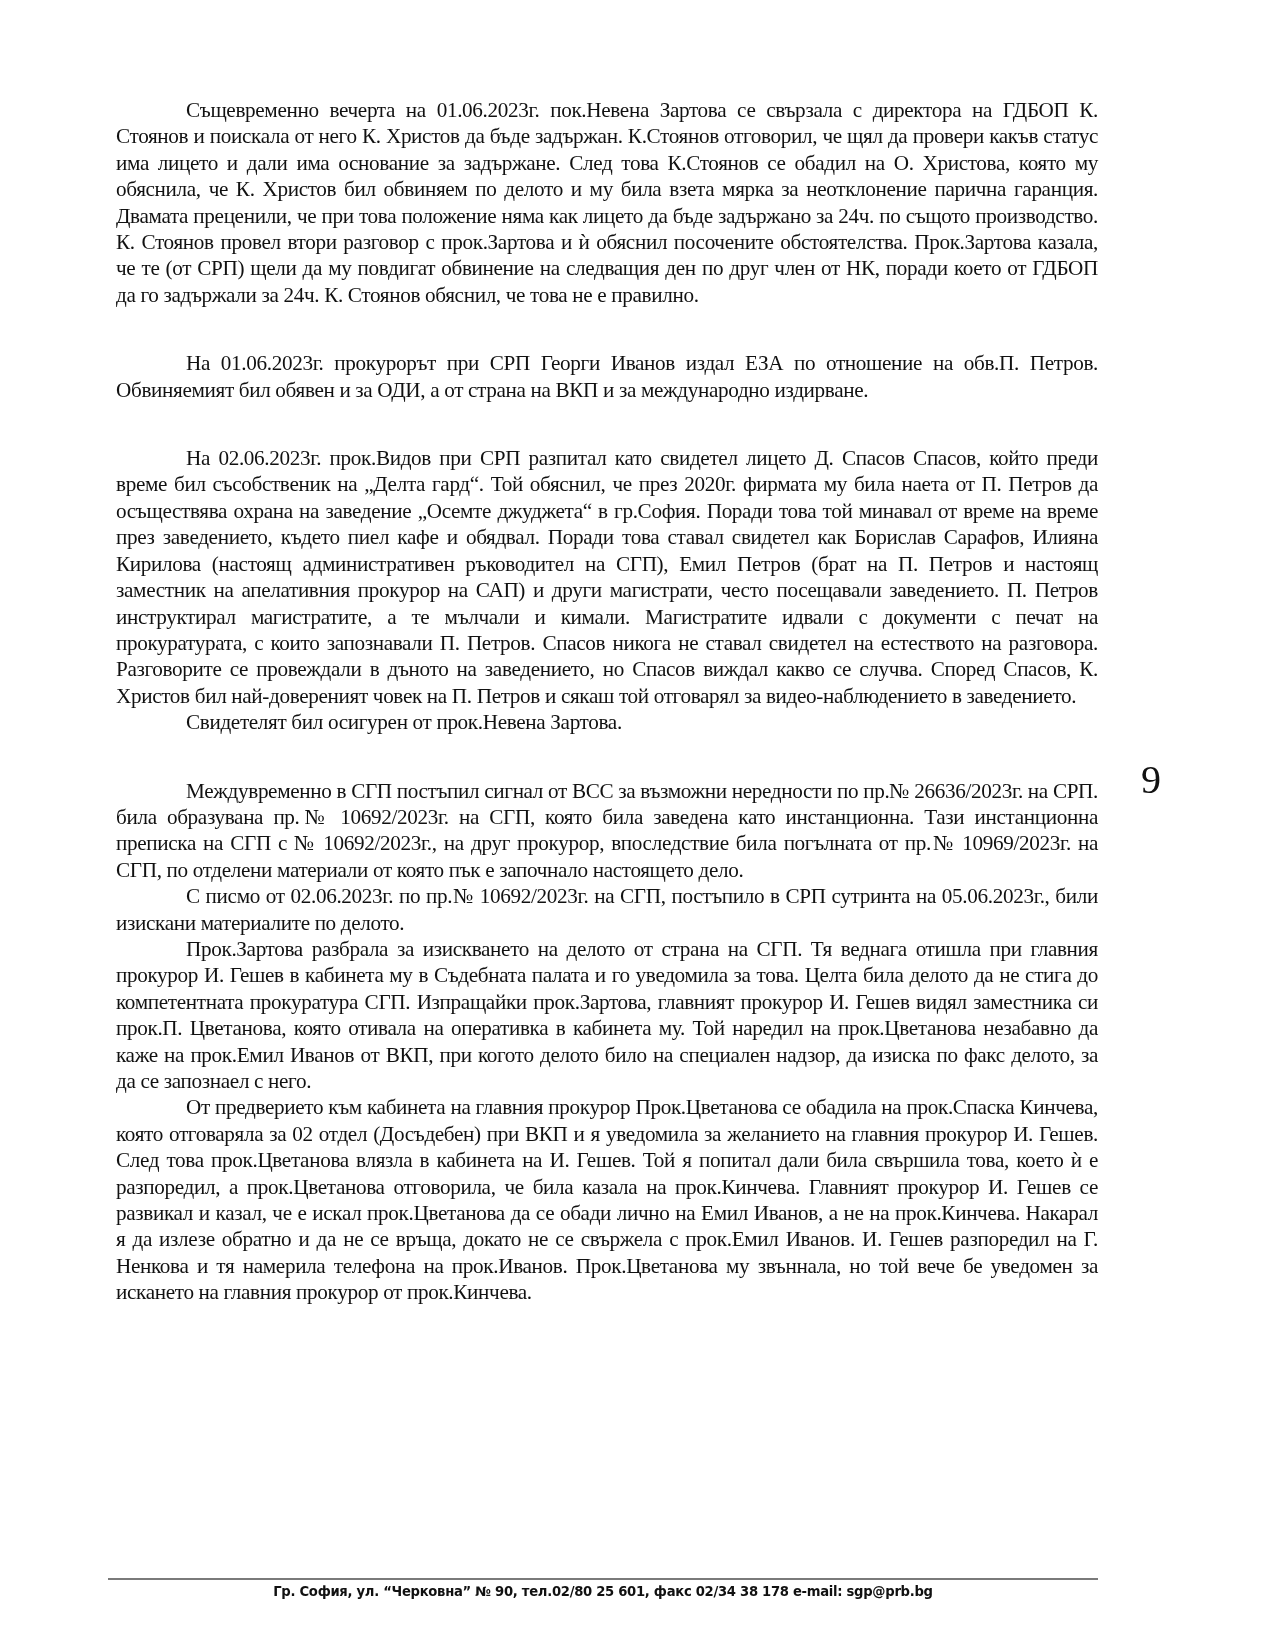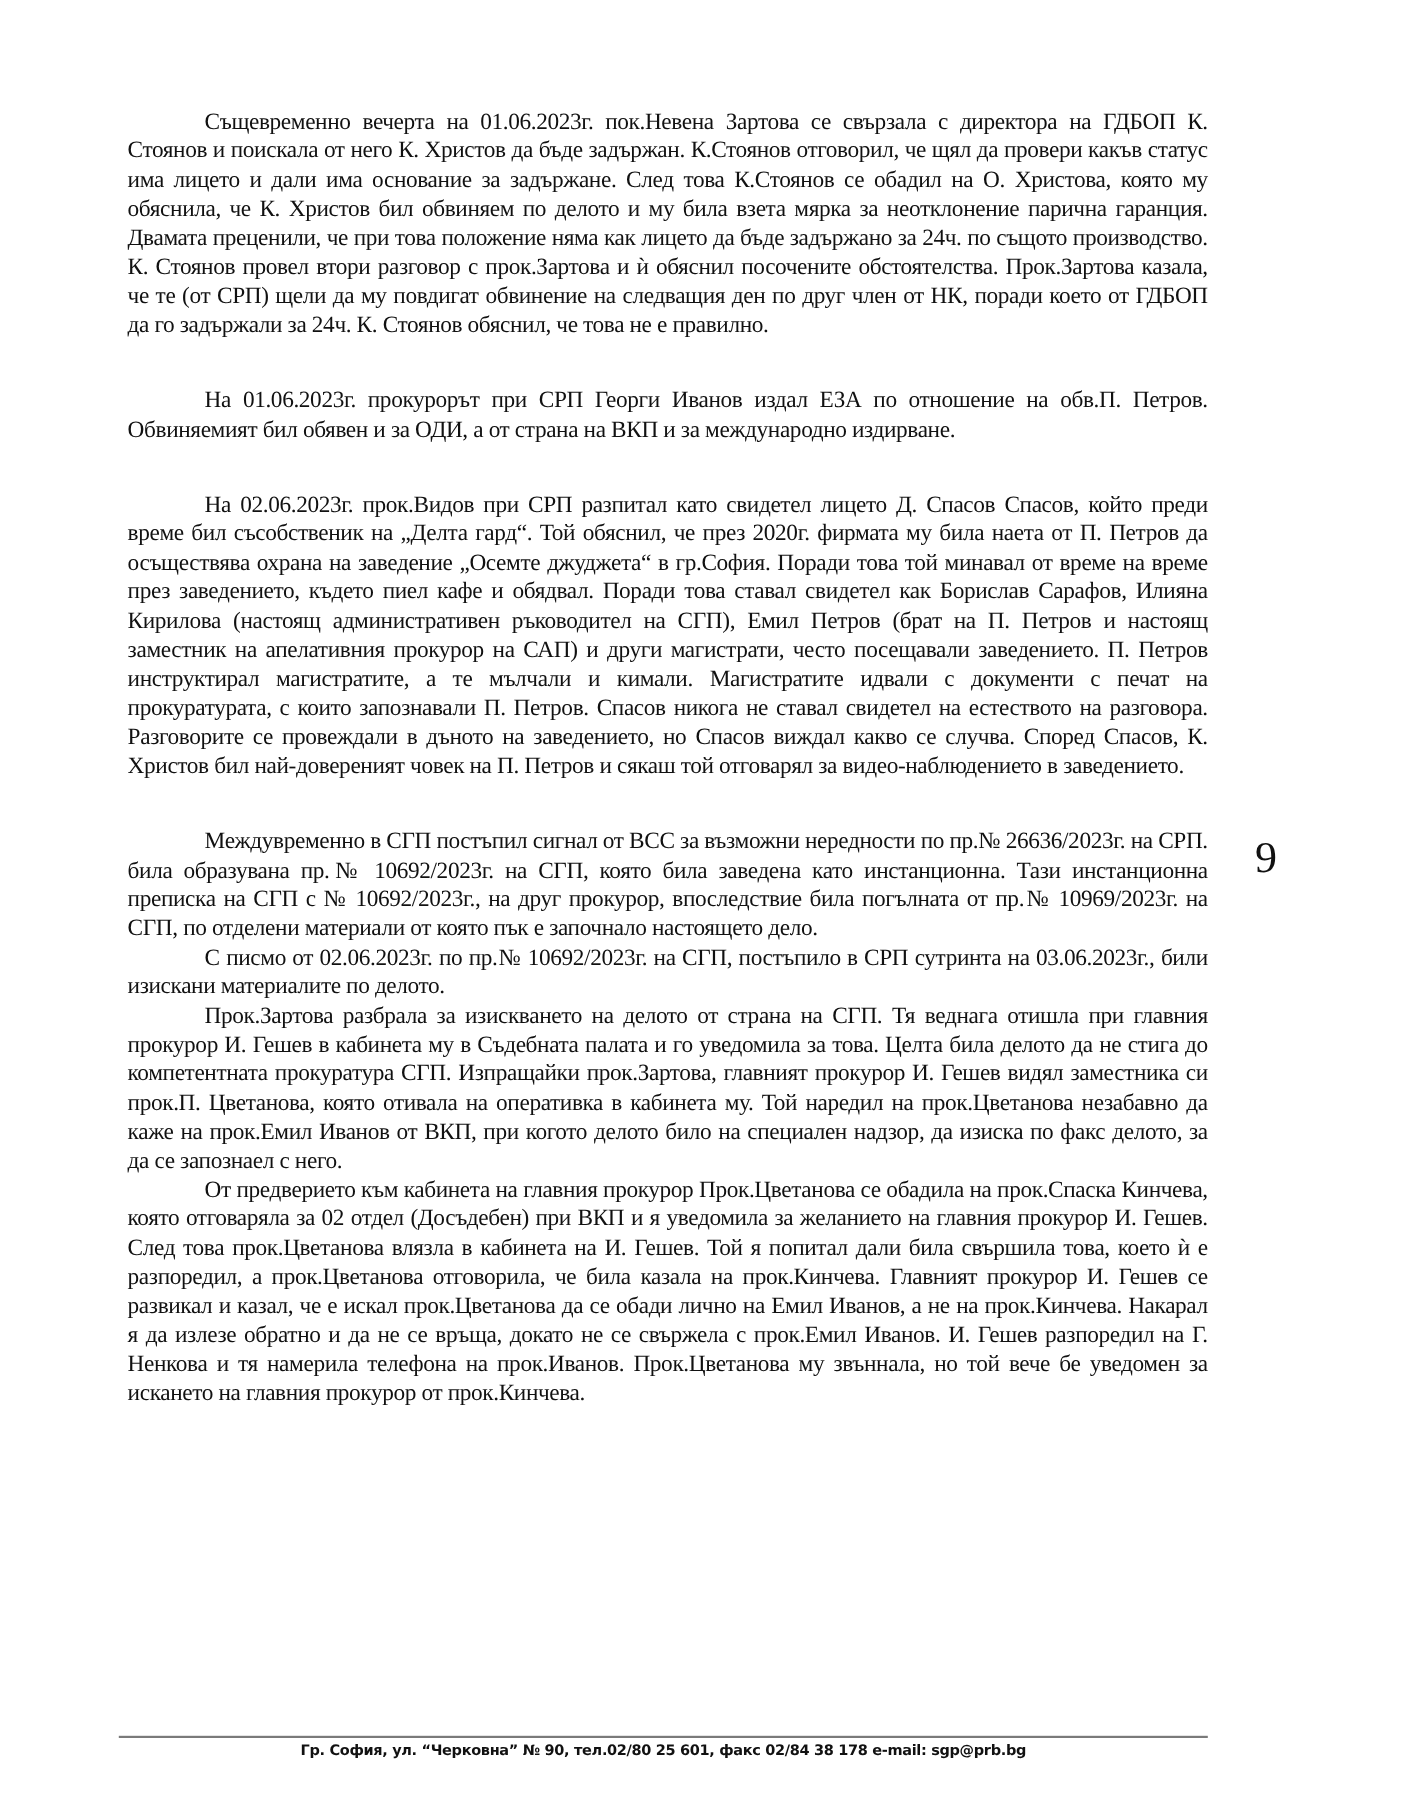--- a/index.html
+++ b/index.html
@@ -75,24 +75,25 @@
 </style>
 </head>
 <body>
 
 <div class="page">
 
   <div class="text-column">
     <p class="para">Същевременно вечерта на 01.06.2023г. пок.Невена Зартова се свързала с директора на ГДБОП К. Стоянов и поискала от него К. Христов да бъде задържан. К.Стоянов отговорил, че щял да провери какъв статус има лицето и дали има основание за задържане. След това К.Стоянов се обадил на О. Христова, която му обяснила, че К. Христов бил обвиняем по делото и му била взета мярка за неотклонение парична гаранция. Двамата преценили, че при това положение няма как лицето да бъде задържано за 24ч. по същото производство. К. Стоянов провел втори разговор с прок.Зартова и ѝ обяснил посочените обстоятелства. Прок.Зартова казала, че те (от СРП) щели да му повдигат обвинение на следващия ден по друг член от НК, поради което от ГДБОП да го задържали за 24ч. К. Стоянов обяснил, че това не е правилно.</p>
     <p class="para gap-before">На 01.06.2023г. прокурорът при СРП Георги Иванов издал ЕЗА по отношение на обв.П. Петров. Обвиняемият бил обявен и за ОДИ, а от страна на ВКП и за международно издирване.</p>
     <p class="para gap-before">На 02.06.2023г. прок.Видов при СРП разпитал като свидетел лицето Д. Спасов Спасов, който преди време бил съсобственик на „Делта гард“. Той обяснил, че през 2020г. фирмата му била наета от П. Петров да осъществява охрана на заведение „Осемте джуджета“ в гр.София. Поради това той минавал от време на време през заведението, където пиел кафе и обядвал. Поради това ставал свидетел как Борислав Сарафов, Илияна Кирилова (настоящ административен ръководител на СГП), Емил Петров (брат на П. Петров и настоящ заместник на апелативния прокурор на САП) и други магистрати, често посещавали заведението. П. Петров инструктирал магистратите, а те мълчали и кимали. Магистратите идвали с документи с печат на прокуратурата, с които запознавали П. Петров. Спасов никога не ставал свидетел на естеството на разговора. Разговорите се провеждали в дъното на заведението, но Спасов виждал какво се случва. Според Спасов, К. Христов бил най-довереният човек на П. Петров и сякаш той отговарял за видео-наблюдението в заведението.</p>
+    <p class="para">Свидетелят бил осигурен от прок.Невена Зартова.</p>
     <p class="para gap-before">Междувременно в СГП постъпил сигнал от ВСС за възможни нередности по пр.№ 26636/2023г. на СРП. била образувана пр.№ 10692/2023г. на СГП, която била заведена като инстанционна. Тази инстанционна преписка на СГП с № 10692/2023г., на друг прокурор, впоследствие била погълната от пр.№ 10969/2023г. на СГП, по отделени материали от която пък е започнало настоящето дело.</p>
-    <p class="para">С писмо от 02.06.2023г. по пр.№ 10692/2023г. на СГП, постъпило в СРП сутринта  на 03.06.2023г., били изискани материалите по делото.</p>
+    <p class="para">С писмо от 02.06.2023г. по пр.№ 10692/2023г. на СГП, постъпило в СРП сутринта  на 05.06.2023г., били изискани материалите по делото.</p>
     <p class="para">Прок.Зартова разбрала за изискването на делото от страна на СГП. Тя веднага отишла при главния прокурор И. Гешев в кабинета му в Съдебната палата и го уведомила за това. Целта била делото да не стига до компетентната прокуратура СГП. Изпращайки прок.Зартова, главният прокурор И. Гешев видял заместника си прок.П. Цветанова, която отивала на оперативка в кабинета му. Той наредил на прок.Цветанова незабавно да каже на прок.Емил Иванов от ВКП, при когото делото било на специален надзор, да изиска по факс делото, за да се запознаел с него.</p>
     <p class="para">От предверието към кабинета на главния прокурор Прок.Цветанова се обадила на прок.Спаска Кинчева, която отговаряла за 02 отдел (Досъдебен) при ВКП и я уведомила за желанието на главния прокурор И. Гешев. След това прок.Цветанова влязла в кабинета на И. Гешев. Той я попитал дали била свършила това, което ѝ е разпоредил, а прок.Цветанова отговорила, че била казала на прок.Кинчева. Главният прокурор И. Гешев се развикал и казал, че е искал прок.Цветанова да се обади лично на Емил Иванов, а не на прок.Кинчева. Накарал я да излезе обратно и да не се връща, докато не се свържела с прок.Емил Иванов. И. Гешев разпоредил на Г. Ненкова и тя намерила телефона на прок.Иванов. Прок.Цветанова му звъннала, но той вече бе уведомен за искането на главния прокурор от прок.Кинчева.</p>
   </div>
 
   <div class="page-number">9</div>
 
   <div class="footer-rule"></div>
-  <div class="footer-text">Гр. София, ул. “Черковна” № 90, тел.02/80 25 601, факс 02/84 38 178 e-mail: sgp@prb.bg</div>
+  <div class="footer-text">Гр. София, ул. “Черковна” № 90, тел.02/80 25 601, факс 02/34 38 178 e-mail: sgp@prb.bg</div>
 
 </div>
 
 </body></html>

